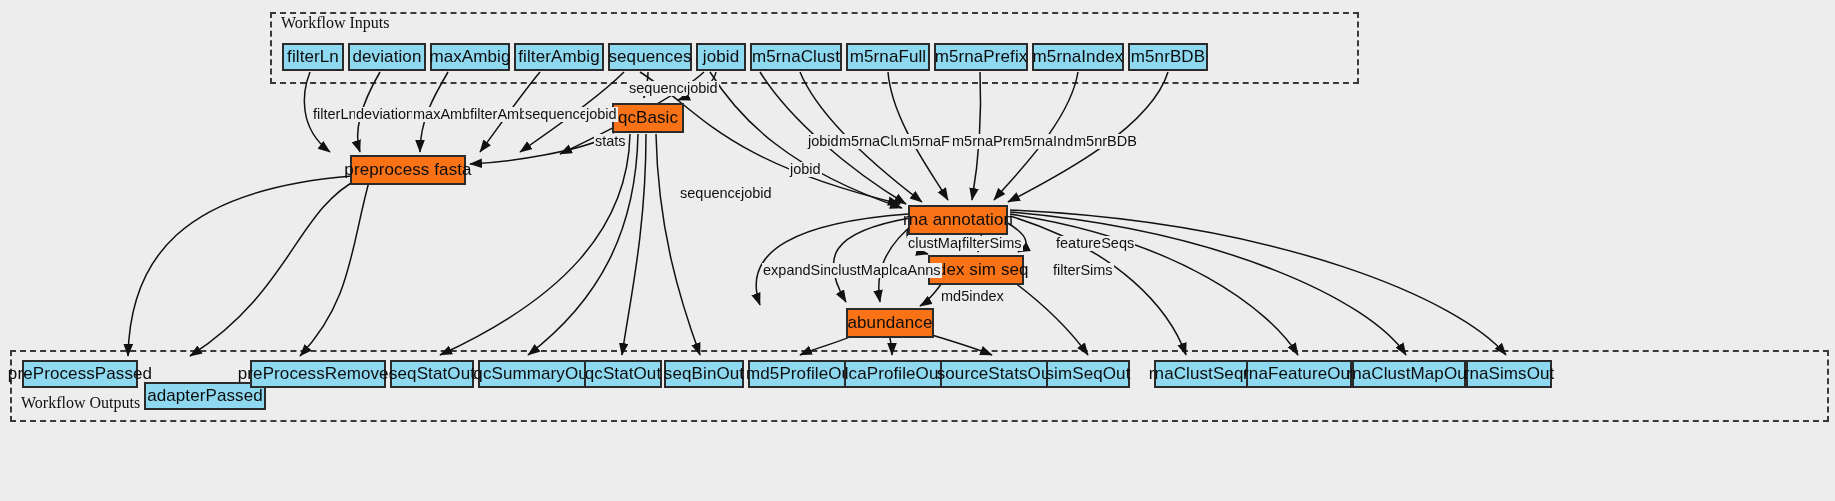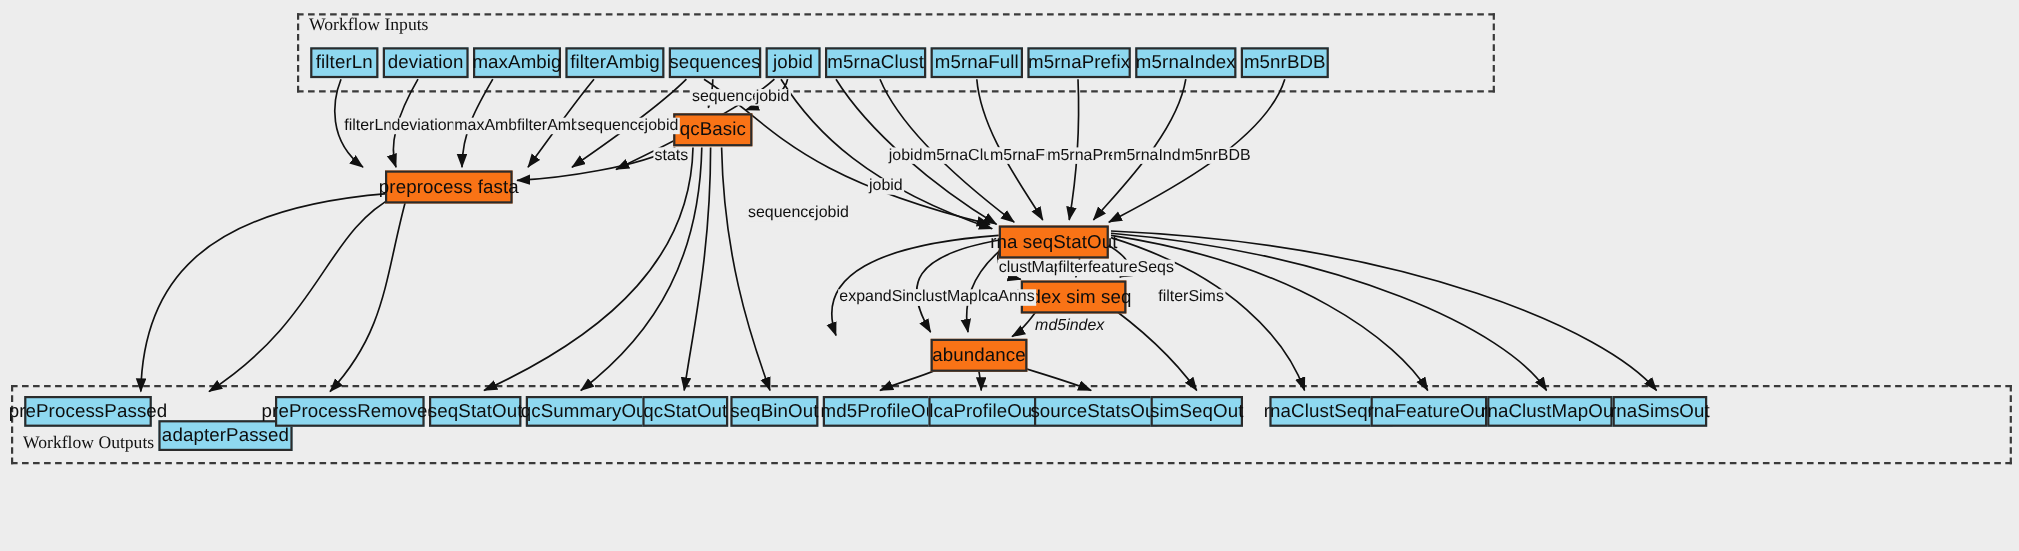--- a/index.html
+++ b/index.html
@@ -118,21 +118,21 @@
       <div class="node io" style="left: 1128px; top: 43px; width: 80px;">
         <span>m5nrBDB</span>
       </div>
       <div class="node step" style="left: 350px; top: 155px; width: 116px;">
         <span>preprocess fasta</span>
       </div>
       <div class="node step" style="left: 612px; top: 103px; width: 72px;">
         <span>qcBasic</span>
       </div>
       <div class="node step" style="left: 908px; top: 205px; width: 100px;">
-        <span>rna seqStatOut</span>
+        <span>rna annotation</span>
       </div>
       <div class="node step" style="left: 928px; top: 255px; width: 96px;">
         <span>index sim seq</span>
       </div>
       <div class="node step" style="left: 846px; top: 308px; width: 88px;">
         <span>abundance</span>
       </div>
       <div class="node io" style="left: 22px; top: 360px; width: 116px;">
         <span>preProcessPassed</span>
       </div>
@@ -193,20 +193,20 @@
       <div class="elabel" style="left: 740px; top: 186px;">jobid</div>
       <div class="elabel" style="left: 789px; top: 162px;">jobid</div>
       <div class="elabel" style="left: 807px; top: 134px;">jobid</div>
       <div class="elabel" style="left: 838px; top: 134px;">m5rnaClust</div>
       <div class="elabel" style="left: 899px; top: 134px;">m5rnaFull</div>
       <div class="elabel" style="left: 951px; top: 134px;">m5rnaPrefix</div>
       <div class="elabel" style="left: 1011px; top: 134px;">m5rnaIndex</div>
       <div class="elabel" style="left: 1073px; top: 134px;">m5nrBDB</div>
       <div class="elabel" style="left: 907px; top: 236px;">clustMaps</div>
       <div class="elabel" style="left: 961px; top: 236px;">filterSims</div>
-      <div class="elabel" style="left: 988px; top: 236px; text-align: right;">featureSeqs</div>
+      <div class="elabel" style="left: 1055px; top: 236px; text-align: right;">featureSeqs</div>
       <div class="elabel" style="left: 1052px; top: 263px;">filterSims</div>
       <div class="elabel" style="left: 762px; top: 263px;">expandSims</div>
       <div class="elabel" style="left: 830px; top: 263px;">clustMaps</div>
       <div class="elabel" style="left: 888px; top: 263px;">lcaAnns</div>
-      <div class="elabel" style="left: 940px; top: 289px; font-style: italic;">md5index</div>
+      <div class="elabel" style="left: 940px; top: 289px;">md5index</div>
     </div>
 </div>
 
 </body></html>

